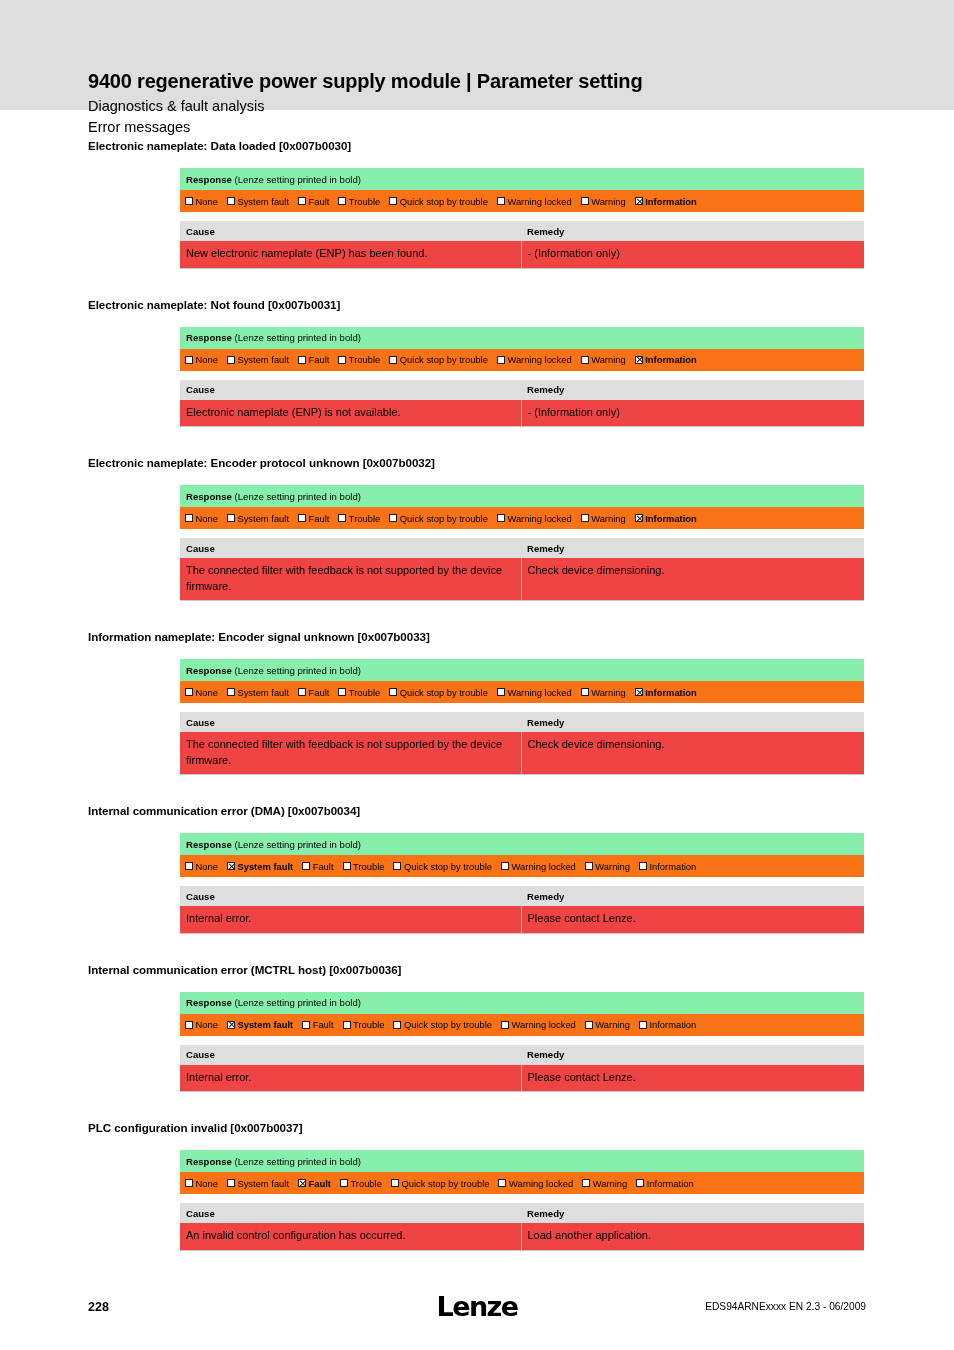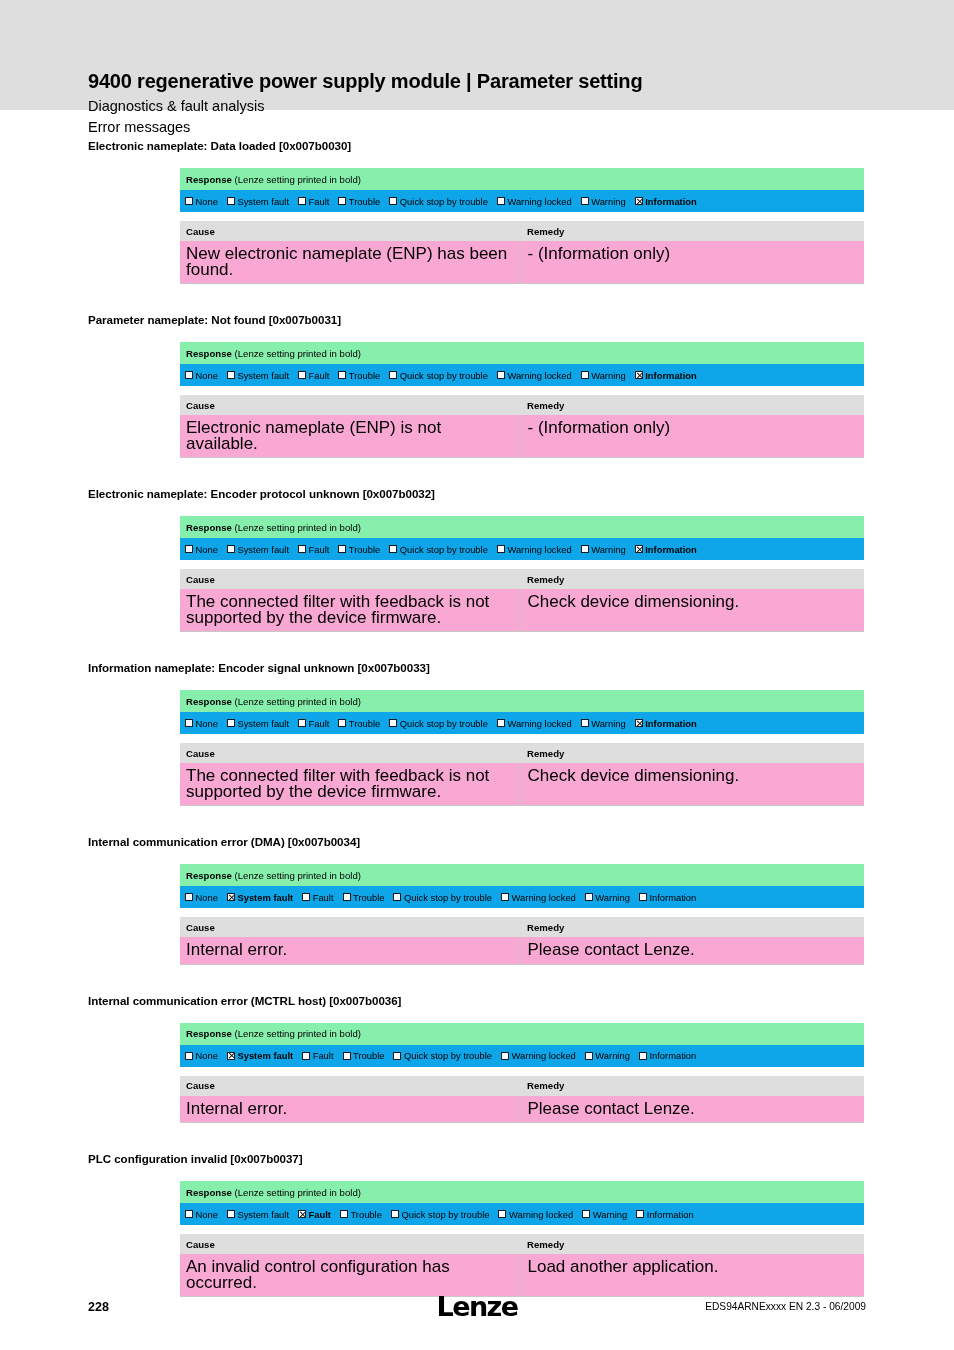--- a/index.html
+++ b/index.html
@@ -95,21 +95,21 @@
   .resp-note {
     font-weight: normal;
   }
 
   .resp-options td {
     height: 22px;
     padding: 0 0 0 5px;
     vertical-align: middle;
     font-size: 9.4px;
     white-space: nowrap;
-    background: #0ea5e9;
+    background: #f97316;
   }
   .opt {
     display: inline-block;
     margin-right: 9px;
     white-space: nowrap;
   }
   .opt:last-child { margin-right: 0; }
   .opt .box {
     display: inline-block;
     width: 8px;
@@ -137,24 +137,24 @@
 
   .cr-head td {
     background: #dedede;
     height: 20px;
     padding: 0 0 0 6px;
     vertical-align: middle;
     font-size: 9.6px;
     font-weight: bold;
   }
   .cr-body td {
-    background: #f9a8d4;
+    background: #ef4444;
     padding: 5px 8px 6px 6px;
     vertical-align: top;
-    font-size: 17px;
+    font-size: 11px;
     line-height: 15.5px;
     border-bottom: 1px solid #c8c8c8;
   }
   .cr-body td.c-cause {
     border-right: 1px solid #c8c8c8;
   }
   .col-cause { width: 341px; }   
   .col-remedy { width: 343px; }  
 
   .spacer-row td { height: 9px; background: #ffffff; padding: 0; border: none; }
@@ -230,21 +230,21 @@
             <td>Remedy</td>
           </tr>
           <tr class="cr-body">
             <td class="c-cause">New electronic nameplate (ENP) has been found.</td>
             <td>- (Information only)</td>
           </tr>
         </tbody>
       </table>
     </div>
     <div class="section">
-      <div class="section-title">Parameter nameplate: Not found [0x007b0031]</div>
+      <div class="section-title">Electronic nameplate: Not found [0x007b0031]</div>
       <table class="resp-table">
         <colgroup>
           <col class="col-cause">
           <col class="col-remedy">
         </colgroup>
         <tbody>
           <tr class="band band-response">
             <td colspan="2" class="band"><span class="resp-label">Response</span><span class="resp-note"> (Lenze setting printed in bold)</span></td>
           </tr>
           <tr class="resp-options">

